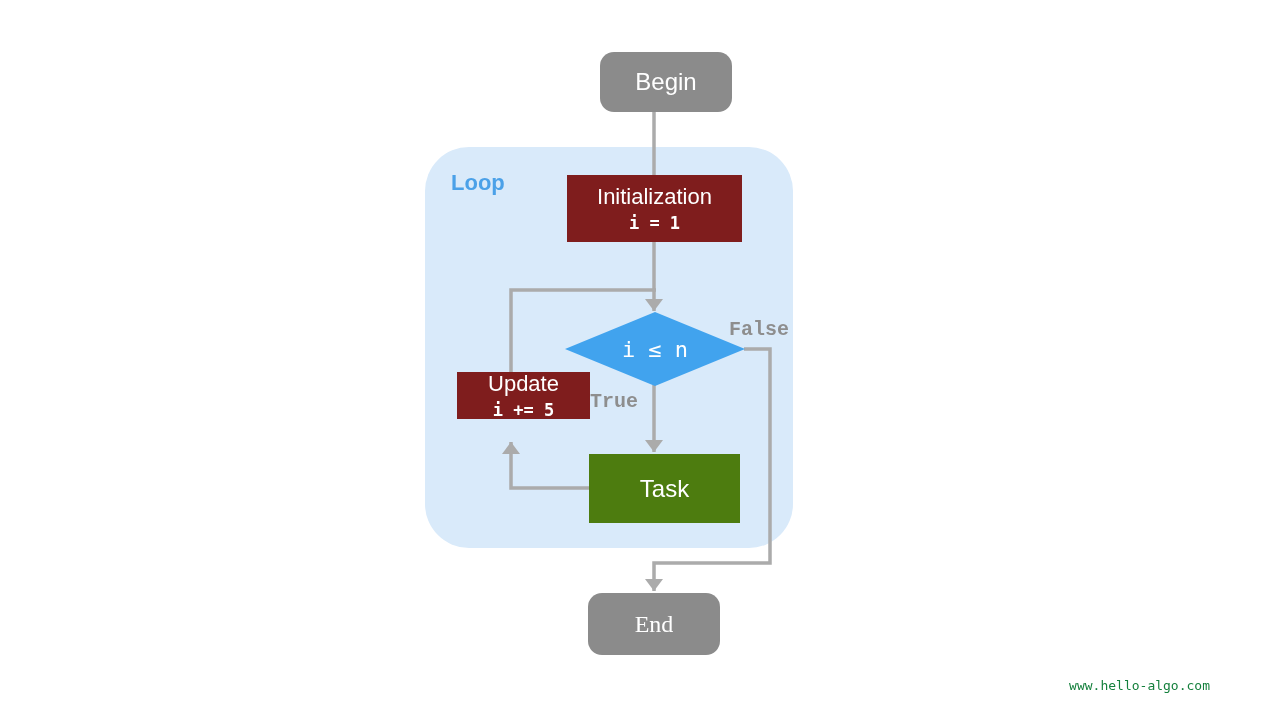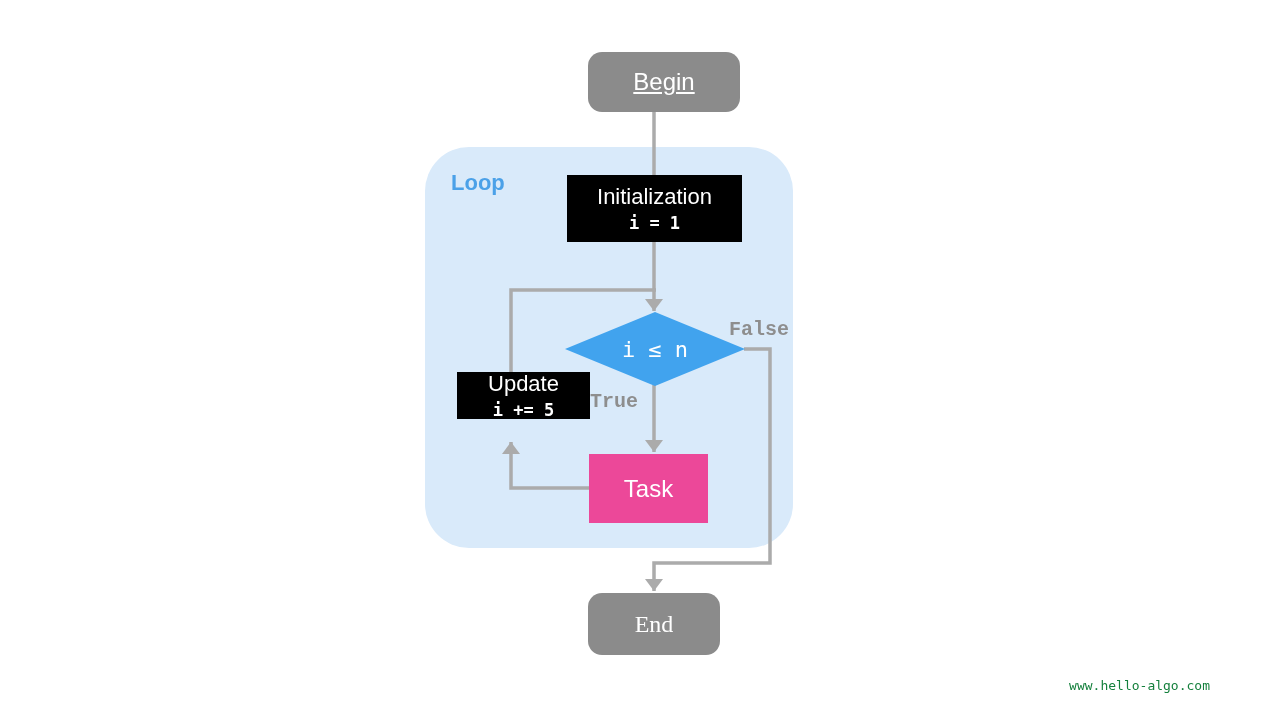--- a/index.html
+++ b/index.html
@@ -51,37 +51,37 @@
     justify-content: center;
     color: #ffffff;
     z-index: 3;
     text-align: center;
   }
   .terminal {
     background: #8b8b8b;
     border-radius: 14px;
     font-size: 24px;
   }
-  .node-begin { left: 588px; top: 52px;  width: 152px; height: 60px; text-decoration: underline; }
+  .node-begin { left: 600px; top: 52px;  width: 132px; height: 60px; }
   .node-end   { left: 588px; top: 593px; width: 132px; height: 62px; font-family: Liberation Serif, serif; }
   .process {
-    background: #000000;
+    background: #7f1d1d;
   }
   .node-init   { left: 567px; top: 175px; width: 175px; height: 67px; }
   .node-update { left: 457px; top: 372px; width: 133px; height: 47px; }
   .process .p-label { font-size: 22px; line-height: 29px; }
   .code {
     font-family: "DejaVu Sans Mono", monospace;
     font-size: 17px;
     font-weight: bold;
     line-height: 24px;
   }
   .node-task {
-    left: 589px; top: 454px; width: 119px; height: 69px;
-    background: #ec4899;
+    left: 589px; top: 454px; width: 151px; height: 69px;
+    background: #4d7c0f;
     font-size: 24px;
   }
   .diamond {
     position: absolute;
     left: 565px;
     top: 312px;
     width: 180px;
     height: 74px;
     background: #41a3ee;
     clip-path: polygon(50% 0, 100% 50%, 50% 100%, 0 50%);

